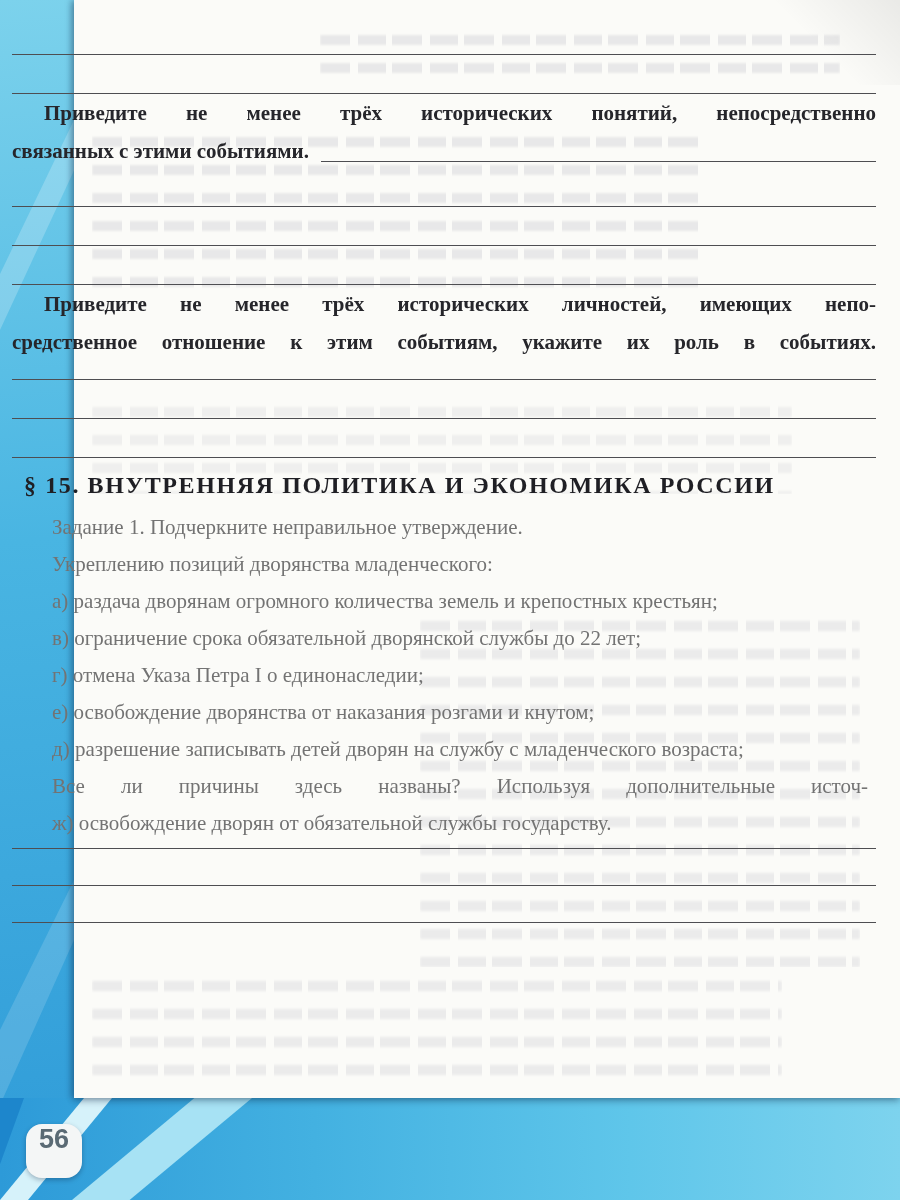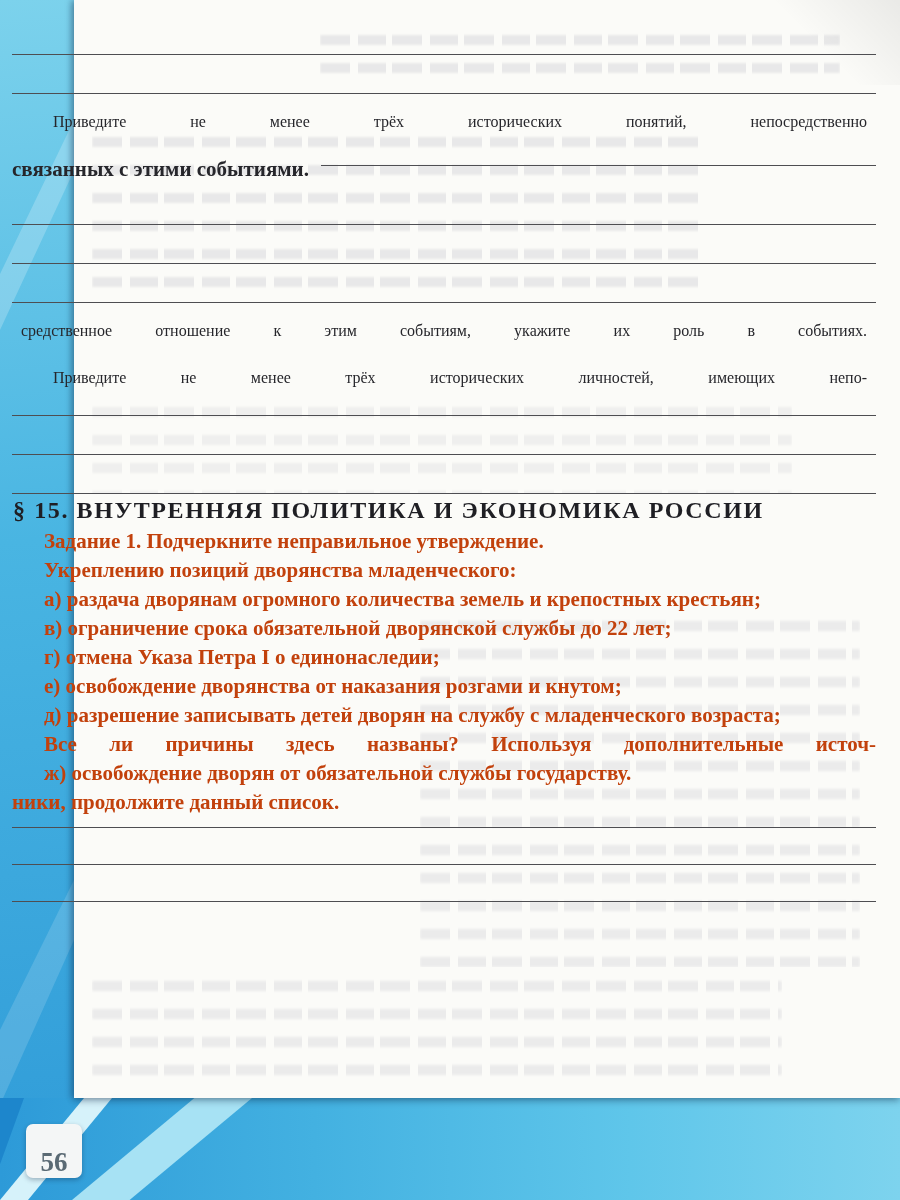--- a/index.html
+++ b/index.html
@@ -20,36 +20,36 @@
   
   .content{
     position:absolute;left:12px;right:24px;top:0;z-index:3;
     color:#26262b;
   }
   .rule{border-bottom:1.6px solid #4e4e52;height:0;}
   .mt54{margin-top:54px}.mt38{margin-top:38px}.mt36{margin-top:36px}
   .mt22{margin-top:22px}.mt18{margin-top:18px}.mt14{margin-top:14px}
   .mt12{margin-top:12px}.mt10{margin-top:10px}.mt56{margin-top:56px}
 
-  .para{font-size:16px;font-weight:400;line-height:38px;margin:9px;}
+  .para{font-size:21px;font-weight:700;line-height:38px;margin:0;}
   .indent{text-indent:32px;}
   .jlast{text-align:justify;text-align-last:justify;}
   .row-fill{
-    display:flex;align-items:center;
+    display:flex;align-items:flex-end;
     font-size:21px;font-weight:700;line-height:38px;
   }
   .fill-rule{flex:1;border-bottom:1.6px solid #4e4e52;margin:0 0 8px 12px;}
 
   .h2{
-    font-size:24px;font-weight:700;line-height:31px;margin:1px;
+    font-size:24px;font-weight:700;line-height:31px;margin:12px;
     letter-spacing:1.6px;color:#1f1f24;
   }
   .task{
-    font-size:21px;font-weight:700;line-height:29px;margin:0;
-    text-align:justify;color:#c2410c;
+    font-size:21px;font-weight:400;line-height:29px;margin:8px;
+    text-align:justify;color:#737373;
   }
   
   .ghost{
     position:absolute;z-index:2;opacity:.12;filter:blur(1.3px);
     background:repeating-linear-gradient(to bottom,
       transparent 0 9px,#6a6a82 9px 19px,transparent 19px 28px);
     -webkit-mask-image:repeating-linear-gradient(90deg,#000 0 30px,transparent 30px 38px,#000 38px 66px,transparent 66px 72px);
     mask-image:repeating-linear-gradient(90deg,#000 0 30px,transparent 30px 38px,#000 38px 66px,transparent 66px 72px);
   }
   
@@ -68,23 +68,23 @@
       clip-path:polygon(0 100%,30% 0,40% 0,10% 100%);}
   .s3{left:0;top:1098px;width:160px;height:102px;background:#1d86cc;
       clip-path:polygon(0 0,15% 0,0 65%);}
   .s4{left:0;top:120px;width:74px;height:280px;background:rgba(255,255,255,.22);
       clip-path:polygon(0 55%,100% 0,100% 18%,0 75%);}
   .s5{left:0;top:820px;width:74px;height:300px;background:rgba(255,255,255,.15);
       clip-path:polygon(0 70%,100% 20%,100% 40%,0 95%);}
   
   .pnum{
     position:absolute;left:26px;top:1124px;width:56px;height:54px;z-index:4;
-    background:#f4f6f6;border-radius:7px;
-    display:flex;align-items:flex-end;justify-content:center;
-    font-family:Liberation Serif, serif;font-weight:700;font-size:27px;
+    background:#f4f6f6;border-radius:16px;
+    display:flex;align-items:flex-start;justify-content:center;
+    font-family:Liberation Sans, sans-serif;font-weight:700;font-size:27px;
     color:#5a6a74;box-shadow:0 2px 5px rgba(0,10,40,.28);
   }
 </style>
 </head>
 <body>
 
 <div class="scan">
 
   <div class="strip-left"></div>
   <div class="strip-bottom"></div>
@@ -109,42 +109,41 @@
     <p class="para indent jlast mt14">Приведите не менее трёх исторических понятий, непосредственно</p>
     <div class="row-fill">
       <span>связанных с этими событиями.</span>
       <span class="fill-rule"></span>
     </div>
 
     <div class="rule mt36"></div>
     <div class="rule mt38"></div>
     <div class="rule mt38"></div>
 
+    <p class="para indent jlast mt22">Приведите не менее трёх исторических личностей, имеющих непо-</p>
     <p class="para jlast">средственное отношение к этим событиям, укажите их роль в событиях.</p>
-    <p class="para indent jlast mt22">Приведите не менее трёх исторических личностей, имеющих непо-</p>
 
     <div class="rule mt18"></div>
     <div class="rule mt38"></div>
     <div class="rule mt38"></div>
 
     <div class="h2 mt56">§ 15. ВНУТРЕННЯЯ ПОЛИТИКА И ЭКОНОМИКА РОССИИ</div>
 
     <p class="task indent mt12"><span>Задание 1.</span> <span>Подчеркните неправильное утверждение.</span></p>
 
     <p class="task indent">Укреплению позиций дворянства младенческого:</p>
 
     <p class="task indent">а) раздача дворянам огромного количества земель и крепостных крестьян;</p>
     <p class="task indent">в) ограничение срока обязательной дворянской службы до 22 лет;</p>
     <p class="task indent">г) отмена Указа Петра I о единонаследии;</p>
     <p class="task indent">е) освобождение дворянства от наказания розгами и кнутом;</p>
     <p class="task indent">д) разрешение записывать детей дворян на службу с младенческого возраста;</p>
     <p class="task indent jlast">Все ли причины здесь названы? Используя дополнительные источ-</p>
 
     <p class="task indent">ж) освобождение дворян от обязательной службы государству.</p>
-    <p class="task">ники, продолжите данный список.</p>
 
     <div class="rule mt10"></div>
     <div class="rule mt36"></div>
     <div class="rule mt36"></div>
 
   </div>
 
   <div class="shape s1"></div>
   <div class="shape s2"></div>
   <div class="shape s3"></div>

